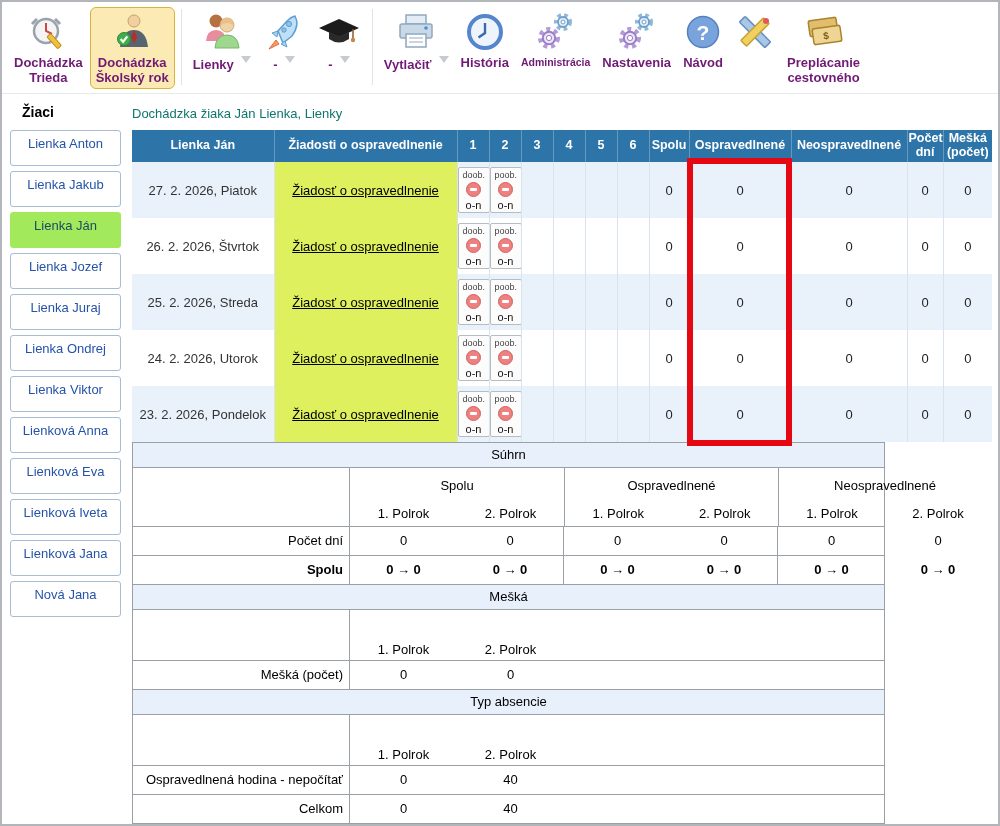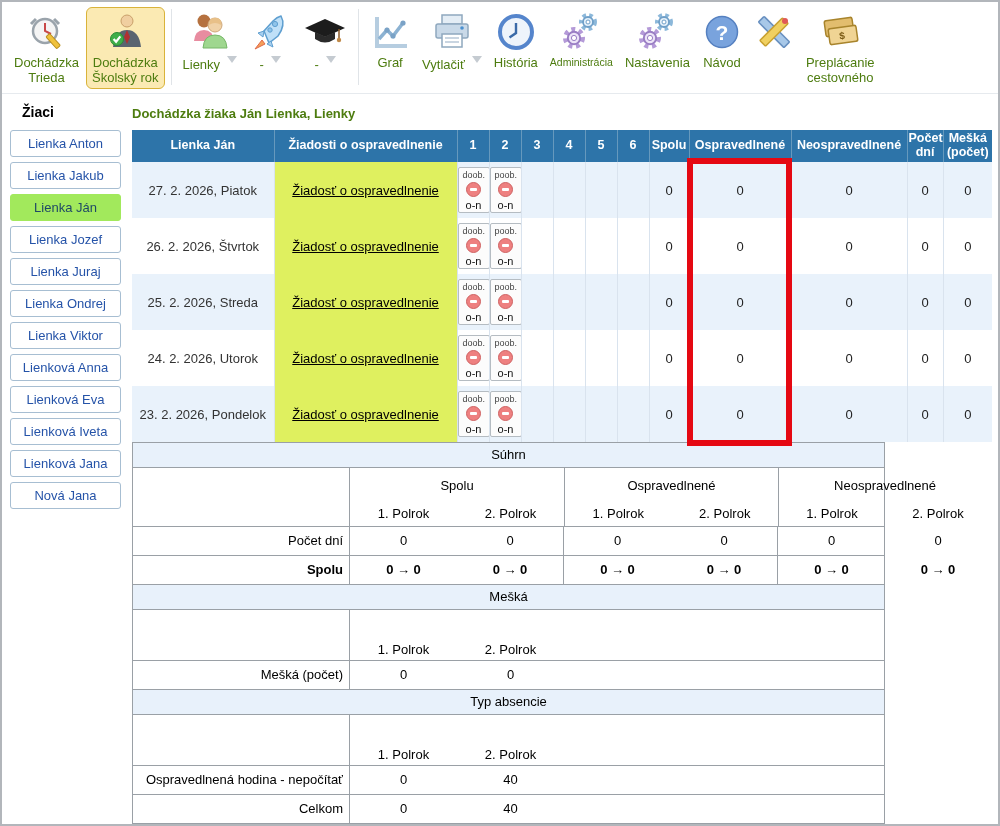--- a/index.html
+++ b/index.html
@@ -4,40 +4,40 @@
 <style>
   html,body{margin:0;padding:0;background:#e8e8e8;}
   .page{position:relative;width:1000px;height:826px;box-sizing:border-box;border:2px solid #b2b6bb;
         background:#fff;font-family:"Liberation Sans",sans-serif;overflow:hidden;}
 
   
   .toolbar{display:flex;align-items:flex-start;height:92px;box-sizing:border-box;
            padding:5px 2px 0 6px;border-bottom:1px solid #e6eaee;}
   .tb-item{display:flex;flex-direction:column;align-items:center;padding:3px 5px;margin:0 1px;cursor:pointer;}
   .tb-icon{height:44px;display:flex;align-items:center;justify-content:center;}
-  .tb-label{font-size:13px;color:#4d7c0f;white-space:pre-line;text-align:center;line-height:1.15;margin-top:2px;}
+  .tb-label{font-size:13px;color:#701a75;white-space:pre-line;text-align:center;line-height:1.15;margin-top:2px;font-weight:bold;}
   .tb-item.selected{background:#fbeab3;border:1px solid #d9b33a;border-radius:6px;padding:2px 5px;}
   .tb-labelrow{display:flex;align-items:flex-start;margin-top:2px;}
   .dd-arrow{display:inline-block;width:0;height:0;border-left:5px solid transparent;
             border-right:5px solid transparent;border-top:7px solid #c5cbd1;margin-left:7px;}
   .tb-sep{width:1px;background:#e0e4e8;height:76px;margin:2px 5px 0;}
   .tb-label.small{font-size:10.5px;}
   .tb-label.tiny{font-size:10px;max-width:112px;}
 
   
   .sidebar{position:absolute;left:8px;top:102px;width:121px;}
   .sidebar-heading{font-size:14px;font-weight:bold;color:#000;margin:0 0 10px 12px;}
-  .student-btn{display:block;box-sizing:border-box;width:111px;height:27px;line-height:25px;text-align:center;
+  .student-btn{display:block;box-sizing:border-box;width:111px;height:36px;line-height:25px;text-align:center;
                background:#fff;border:1px solid #a7bed2;border-radius:3px;color:#2553a8;font-size:13px;
                margin-bottom:5px;cursor:pointer;white-space:nowrap;overflow:hidden;}
   .student-btn.selected{background:#a2e95c;border-color:#a2e95c;color:#1f4866;}
 
   
   .main{position:absolute;left:130px;top:100px;width:860px;}
-  .page-title{font-size:13px;font-weight:bold;color:#4d7c0f;margin:4px 0 9px 0;}
+  .page-title{font-size:13px;font-weight:normal;color:#0f766e;margin:4px 0 9px 0;}
 
   .att-table{border-collapse:collapse;table-layout:fixed;width:860px;}
   .att-table thead th{background:#2d74a9;color:#fff;font-size:12.5px;font-weight:bold;height:32px;
                       border-right:1px solid #6699bd;padding:0 1px;text-align:center;
                       white-space:pre-line;line-height:1.1;}
   .att-table thead th:last-child{border-right:none;}
   .att-table tbody td{height:56px;border-right:1px solid #d9e3ee;font-size:13px;color:#222;
                       text-align:center;padding:0;}
   .att-table tbody td:last-child{border-right:none;}
   .att-table tr.odd td{background:#e9f2fb;}
@@ -161,32 +161,20 @@
         </svg>
       </span>
       <span class="tb-labelrow">
         <span class="tb-label">-</span>
         <span class="dd-arrow"></span>
       </span>
     </div>
 
     <div class="tb-sep"></div>
 
-    <div class="tb-item">
-      <span class="tb-icon">
-        <svg width="40" height="40" viewBox="0 0 40 40">
-          <path d="M7 5 V34 H37" stroke="#b6cde0" stroke-width="4" fill="none"></path>
-          <path d="M9 27 L17 18 L23 24 L33 11" stroke="#8cb2d2" stroke-width="3.5" fill="none"></path>
-          <circle cx="17" cy="18" r="2.6" fill="#7aa2c6"></circle>
-          <circle cx="23" cy="24" r="2.6" fill="#7aa2c6"></circle>
-          <circle cx="33" cy="11" r="2.6" fill="#7aa2c6"></circle>
-        </svg>
-      </span>
-      <span class="tb-label">Graf</span>
-    </div>
 
     <div class="tb-item">
       <span class="tb-icon">
         <svg width="42" height="42" viewBox="0 0 42 42">
           <rect x="11" y="4" width="20" height="9" fill="#e4edf5" stroke="#8fa8be" stroke-width="1.5"></rect>
           <rect x="5" y="13" width="32" height="14" rx="2" fill="#c9d9e8" stroke="#8fa8be" stroke-width="1.5"></rect>
           <circle cx="31" cy="17" r="1.8" fill="#4a90d0"></circle>
           <rect x="11" y="23" width="20" height="13" fill="#fff" stroke="#8fa8be" stroke-width="1.5"></rect>
           <path d="M14 27 h14 M14 31 h14" stroke="#b8c8d8" stroke-width="1.5"></path>
         </svg>

